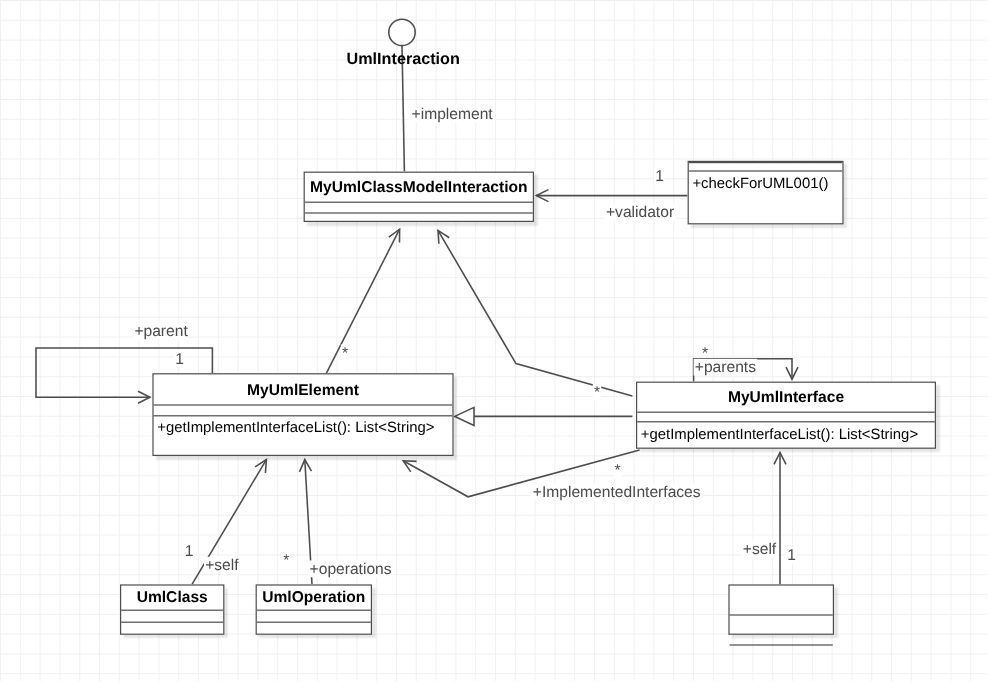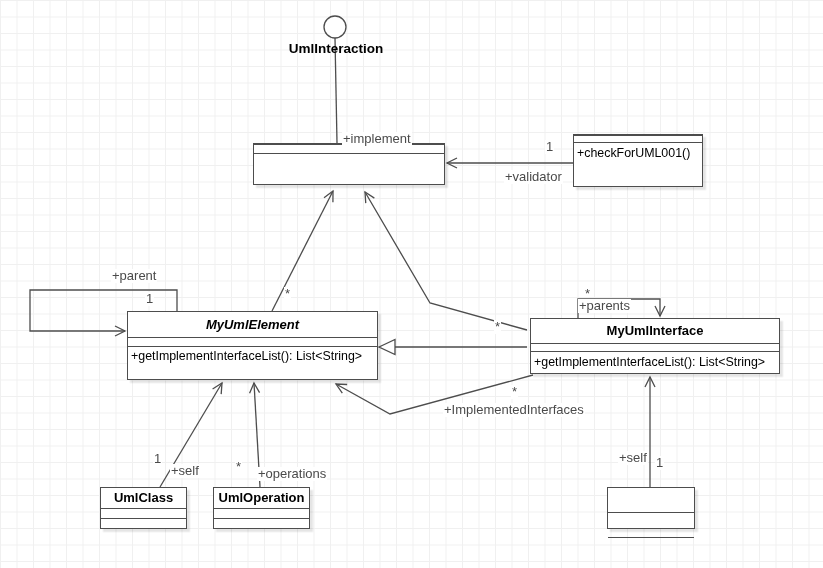--- a/index.html
+++ b/index.html
@@ -81,33 +81,34 @@
     <line x1="160" y1="487" x2="222" y2="383" stroke="#4d4d4d" stroke-width="1.3" marker-end="url(#oa)"></line>
 
     <line x1="260" y1="487" x2="254" y2="383" stroke="#4d4d4d" stroke-width="1.3" marker-end="url(#oa)"></line>
 
     <line x1="650" y1="487" x2="650" y2="377" stroke="#4d4d4d" stroke-width="1.3" marker-end="url(#oa)"></line>
   </svg>
 
   <div class="elabel big-title" style="left:280px;top:42px;width:110px;">UmlInteraction</div>
 
   <div class="node" style="left:253px;top:143px;width:192px;height:42px;">
+    <div class="title" style="height:24px;line-height:24px;">MyUmlClassModelInteraction</div>
     <div class="comp" style="height:8px;"></div>
     <div class="comp" style="flex:1;"></div>
   </div>
 
   <div class="node" style="left:573px;top:134px;width:130px;height:53px;">
     <div class="comp" style="height:6px;"></div>
     <div class="methods" style="line-height:19px;">
       <div>+checkForUML001()</div>
     </div>
   </div>
 
   <div class="node" style="left:127px;top:311px;width:251px;height:69px;">
-    <div class="title" style="height:25px;line-height:25px;font-style:italic;">MyUmlElement</div>
+    <div class="title" style="height:25px;line-height:25px;">MyUmlElement</div>
     <div class="comp" style="height:8px;"></div>
     <div class="methods">
       <div>+getImplementInterfaceList(): List&lt;String&gt;</div>
     </div>
   </div>
 
   <div class="node" style="left:530px;top:318px;width:250px;height:56px;">
     <div class="title" style="height:24px;line-height:24px;">MyUmlInterface</div>
     <div class="comp" style="height:7px;"></div>
     <div class="methods" style="line-height:18px;">
@@ -126,21 +127,21 @@
     <div class="comp" style="height:9px;"></div>
     <div class="comp" style="flex:1;"></div>
   </div>
 
   <div class="node" style="left:607px;top:487px;width:88px;height:42px;gap:24px;">
     <div class="title" style="height:20px;line-height:20px;">UmlInterface</div>
     <div class="comp" style="height:9px;"></div>
     <div class="comp" style="flex:1;"></div>
   </div>
 
-  <div class="elabel" style="left:342px;top:88px;margin-top:44px;">+implement</div>
+  <div class="elabel" style="left:342px;top:88px;">+implement</div>
 
   <div class="elabel" style="left:545px;top:140px;">1</div>
   <div class="elabel" style="left:504px;top:170px;">+validator</div>
 
   <div class="elabel" style="left:111px;top:269px;">+parent</div>
   <div class="elabel" style="left:145px;top:292px;">1</div>
 
   <div class="elabel" style="left:284px;top:287px;">*</div>
   <div class="elabel" style="left:494px;top:320px;">*</div>
 

